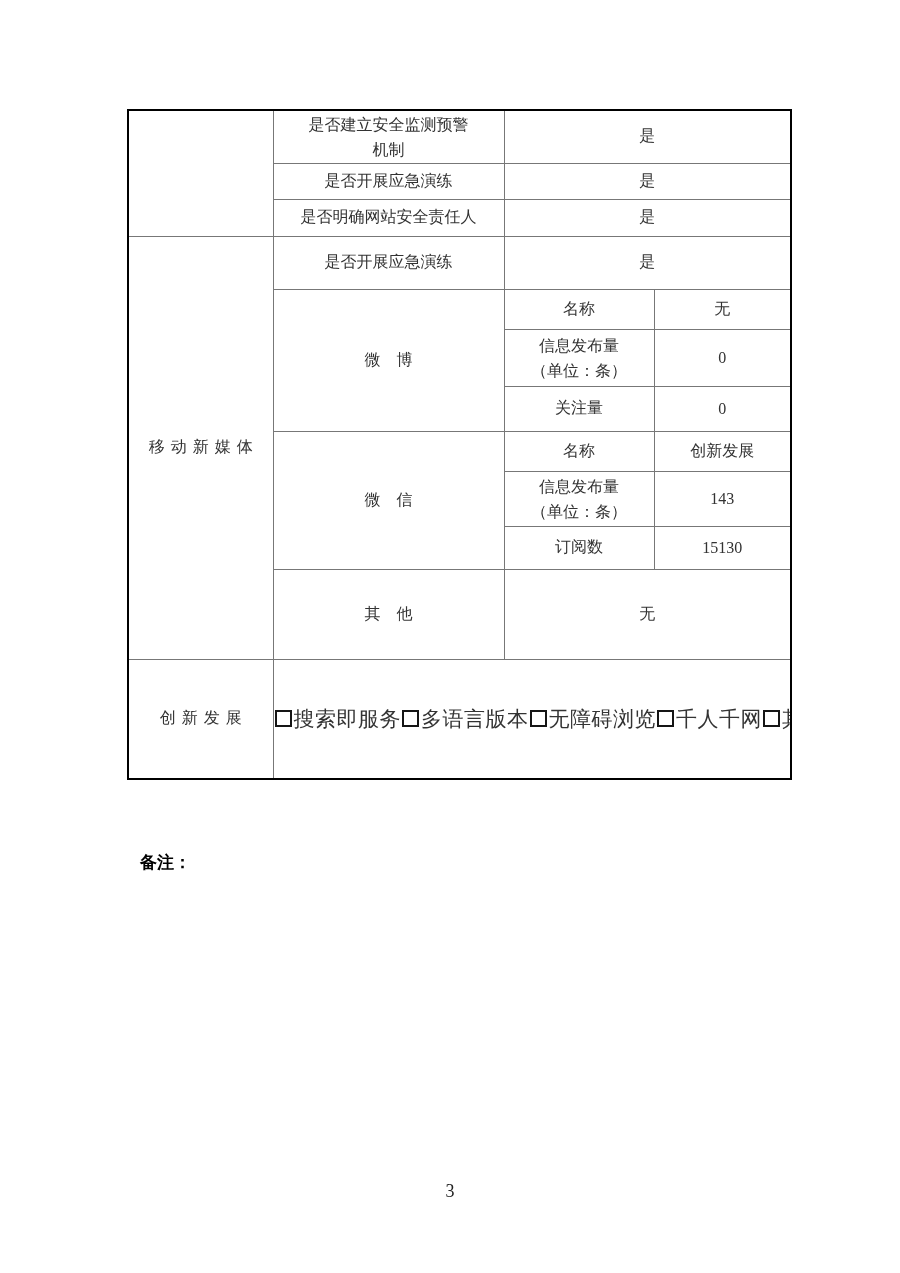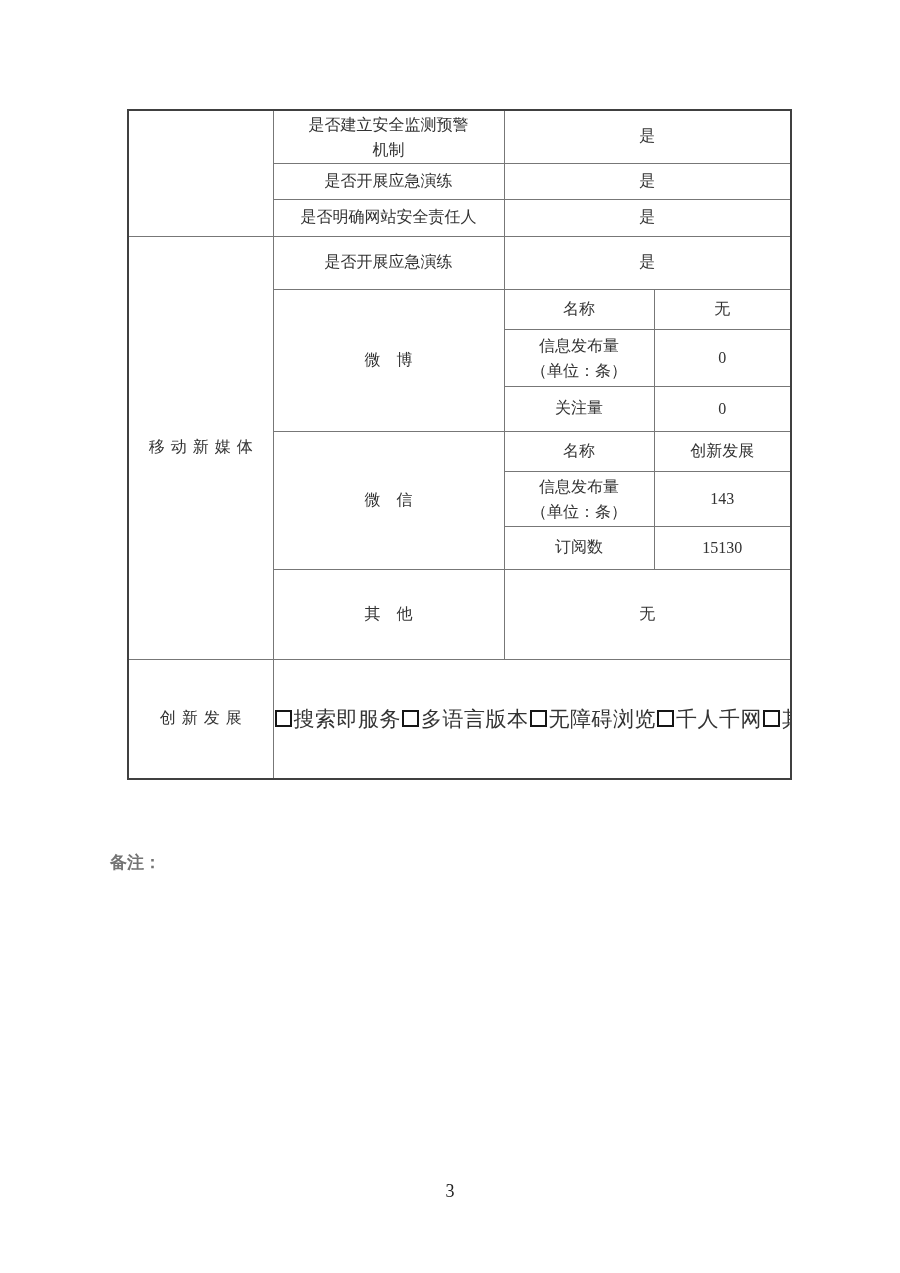--- a/index.html
+++ b/index.html
@@ -7,43 +7,43 @@
     position:relative;
     width:900px;height:1273px;
     font-family:"Liberation Serif","DejaVu Serif",serif;
     color:#333333;
     overflow:hidden;
   }
   .tbl{
     position:absolute;left:127px;top:109px;
     width:663px;
     border-collapse:collapse;table-layout:fixed;
-    border:2px solid #404040;
+    border:2px solid #000000;
   }
   .tbl td{
     border:1px solid #777777;
     text-align:center;vertical-align:middle;
     font-size:16px;padding:0;
     overflow:hidden;
   }
   .cat{letter-spacing:6px;text-indent:6px;font-size:16px;}
   .blk{display:block;line-height:25px;}
   .num{font-size:17px;}
   .opts{font-size:21px;white-space:nowrap;letter-spacing:0.5px;}
   .opt{display:inline;}
   .cb{
     display:inline-block;width:13px;height:13px;
     border:2.5px solid #151515;
     margin:0 2px 0 1px;vertical-align:-1px;
     background:#ffffff;
   }
   .note{
-    position:absolute;left:110px;top:851px;
+    position:absolute;left:140px;top:851px;
     font-family:"Liberation Sans","DejaVu Sans",sans-serif;
-    font-weight:bold;font-size:17px;color:#737373;
+    font-weight:bold;font-size:17px;color:#000000;
   }
   .pageno{
     position:absolute;left:0;top:1181px;width:100%;
     text-align:center;font-size:18px;color:#222222;
   }
 </style>
 </head>
 <body>
 
 <table class="tbl">

